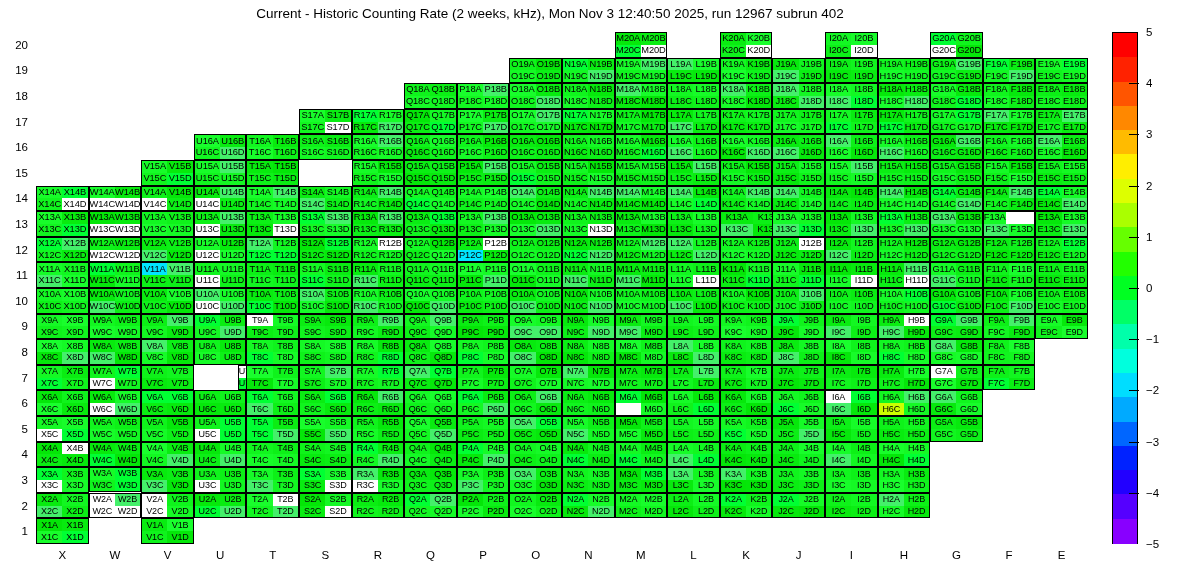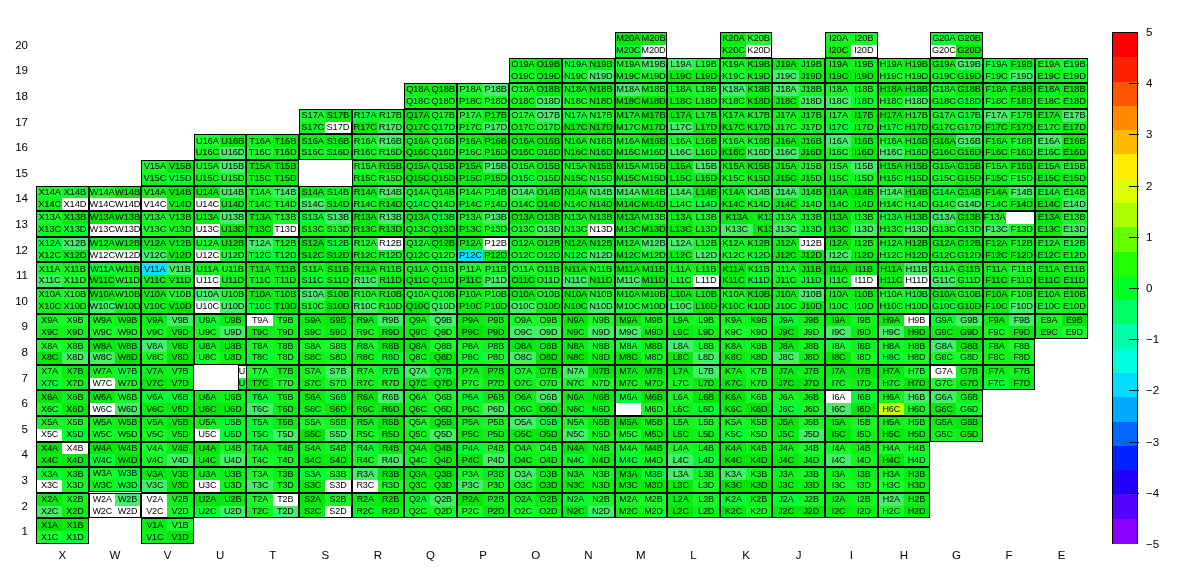--- a/index.html
+++ b/index.html
@@ -21,20 +21,21 @@
   .cseg{position:absolute;left:0;width:100%;}
   #cbarticks{position:absolute;left:1138px;top:32px;width:50px;height:512px;}
   .cbtick{position:absolute;left:8px;font-size:11.5px;color:#000;transform:translateY(-50%);}
   .cbline{position:absolute;left:1129px;width:10px;height:1px;background:#000;}
 </style>
 </head>
 <body>
 
 <div id="root">
 
+  <div id="title">Current - Historic Counting Rate (2 weeks, kHz), Mon Nov  3 12:40:50 2025, run 12967 subrun 402</div>
 
   <div class="yaxis">
       <div class="ytick" style="top: 12.8px;">20</div>
       <div class="ytick" style="top: 38.4px;">19</div>
       <div class="ytick" style="top: 64px;">18</div>
       <div class="ytick" style="top: 89.6px;">17</div>
       <div class="ytick" style="top: 115.2px;">16</div>
       <div class="ytick" style="top: 140.8px;">15</div>
       <div class="ytick" style="top: 166.4px;">14</div>
       <div class="ytick" style="top: 192px;">13</div>

